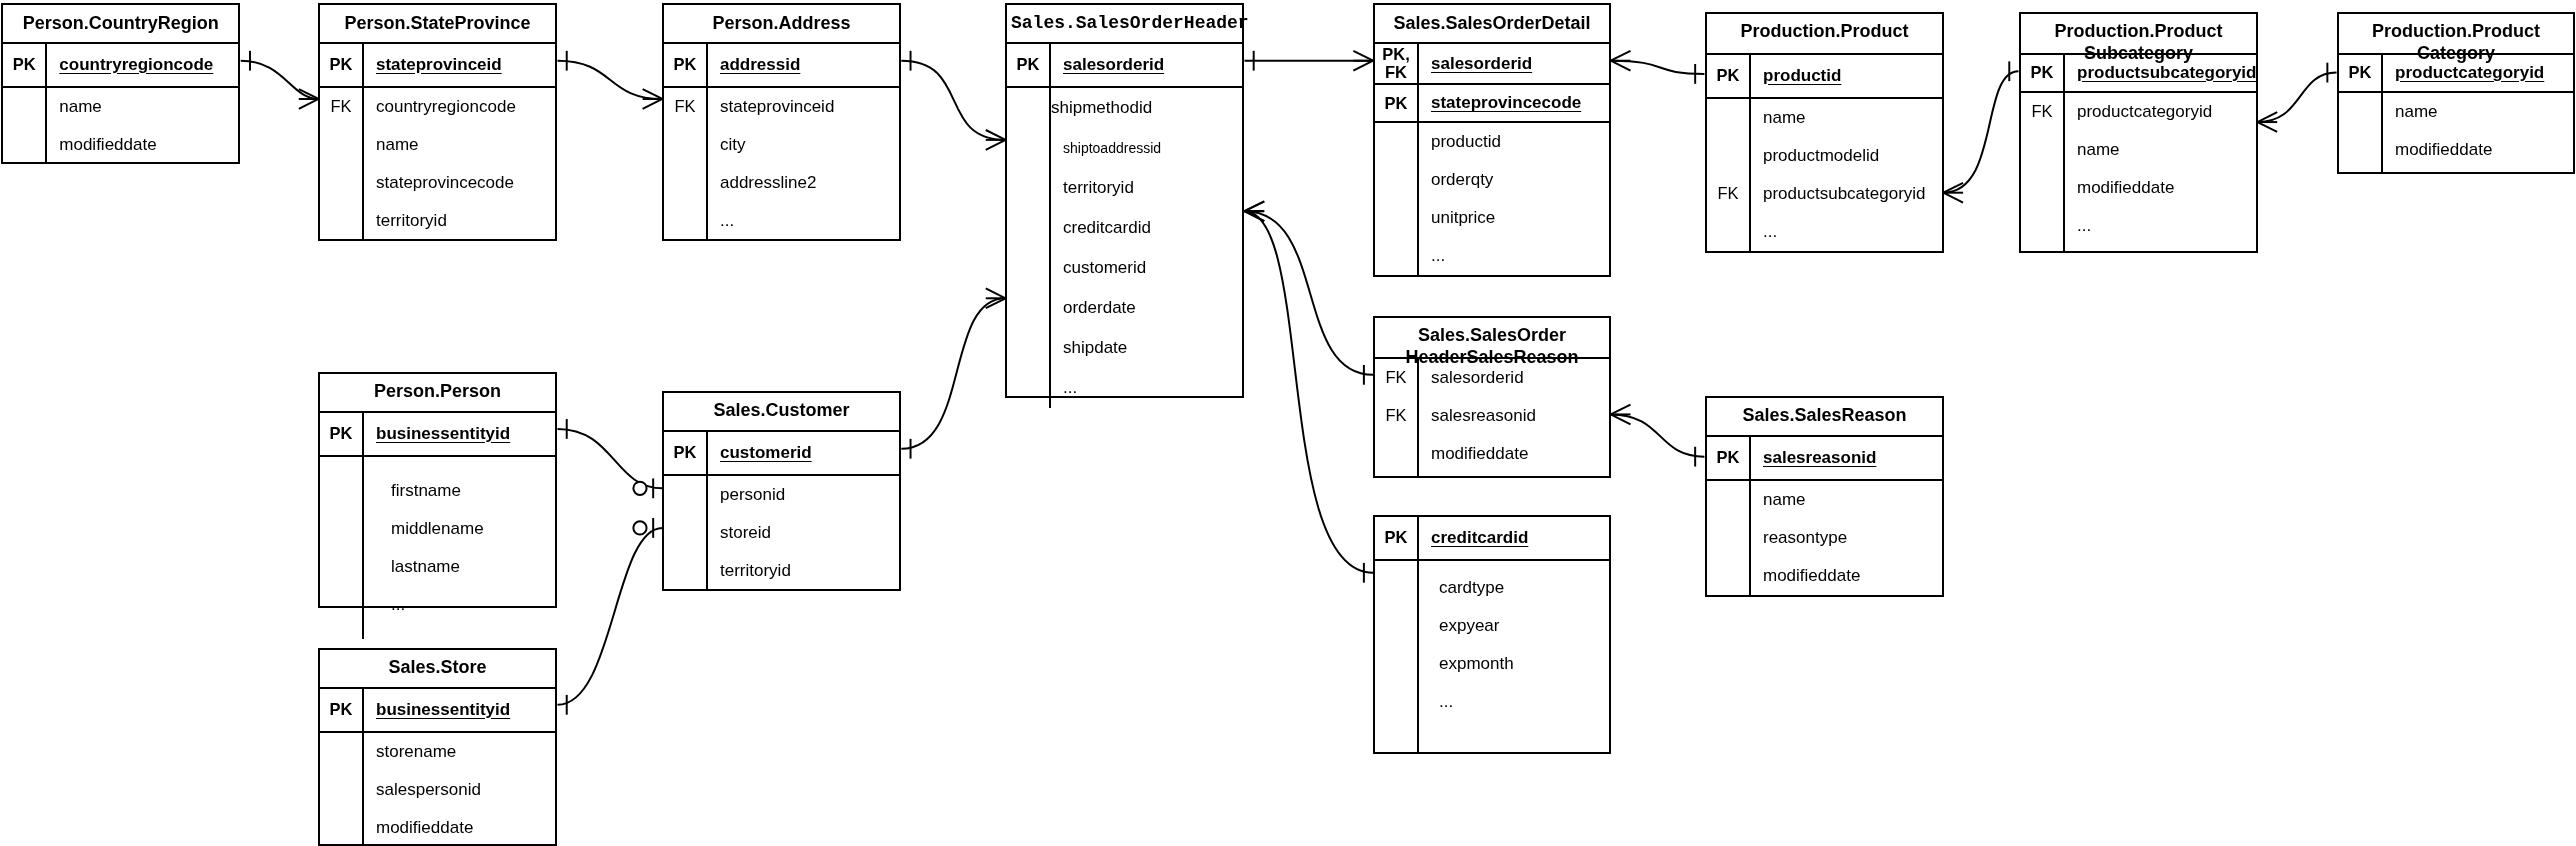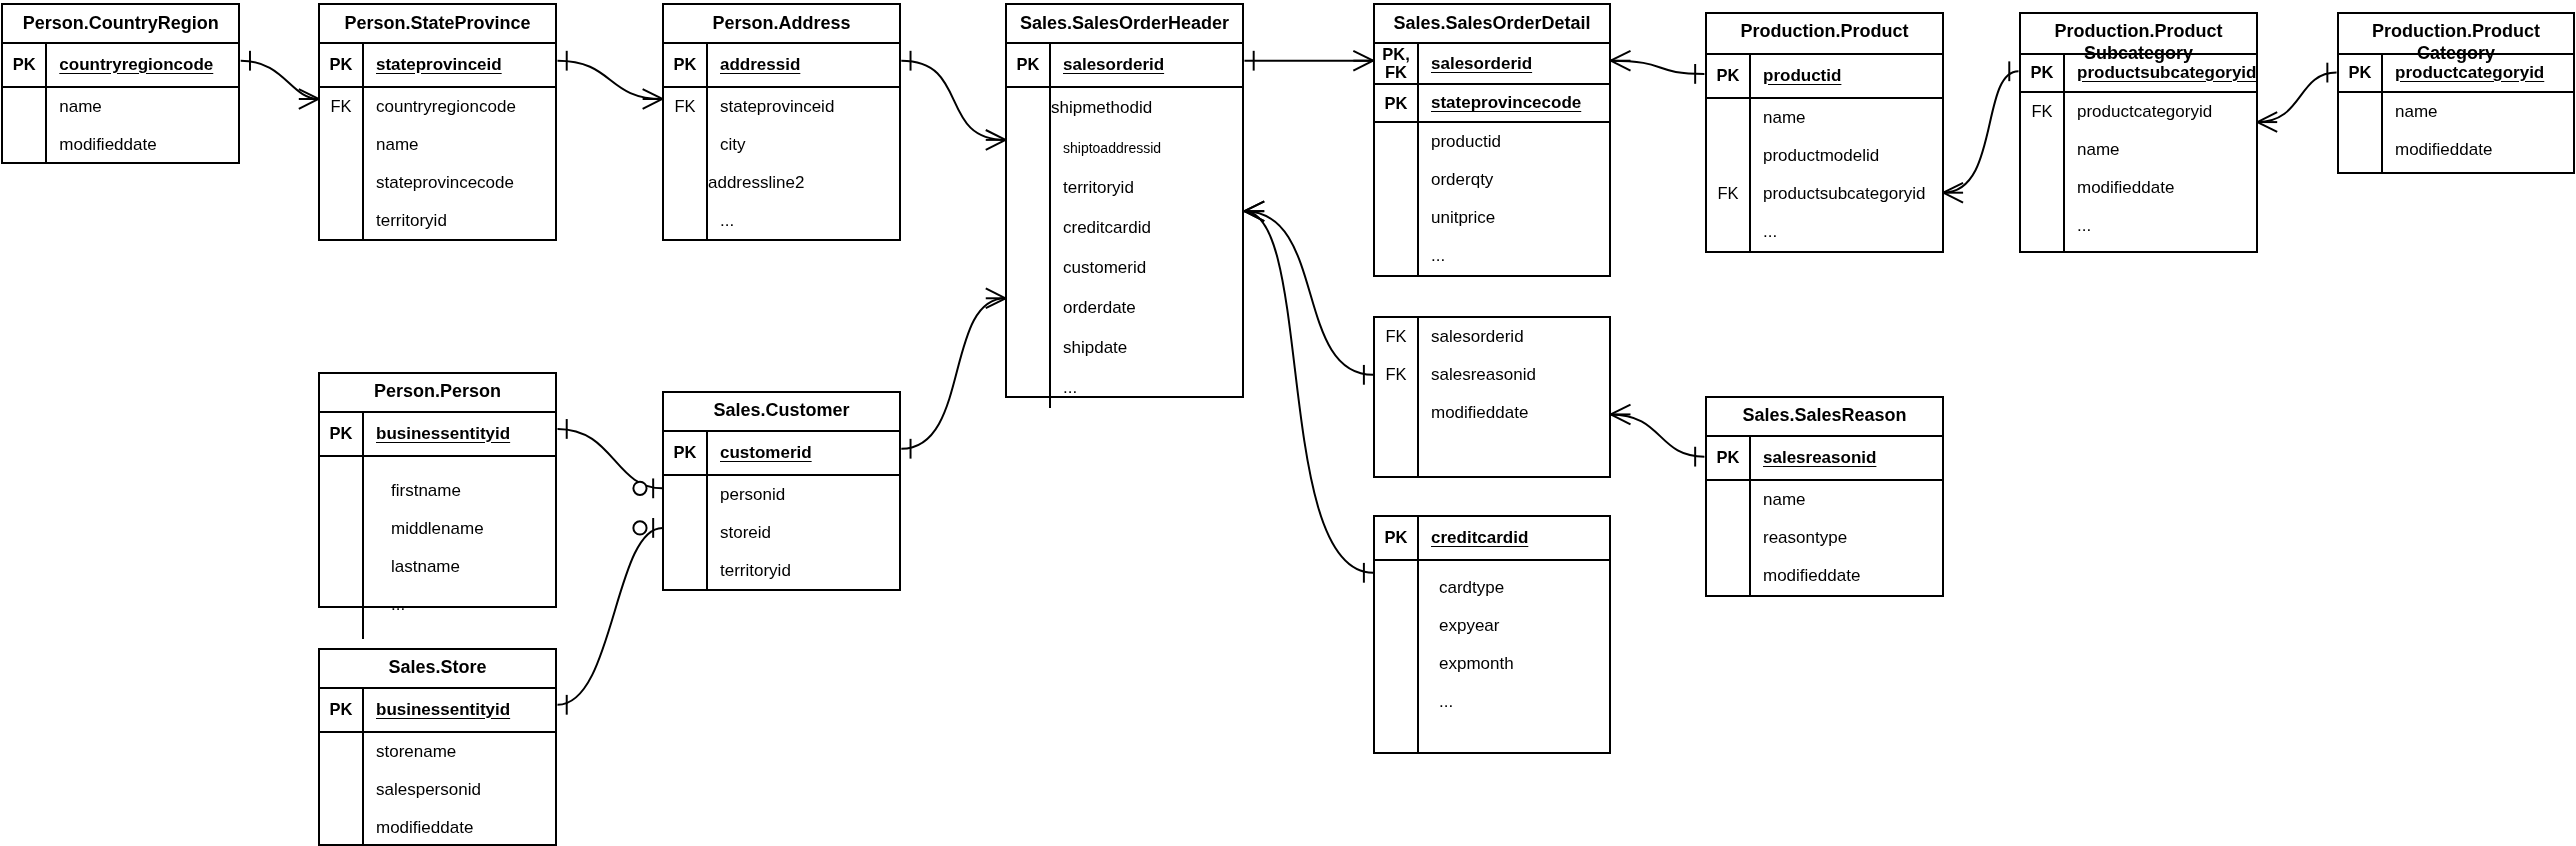--- a/index.html
+++ b/index.html
@@ -201,28 +201,28 @@
       <div class="ent-body">
         <div class="attr sep" style="flex: 0 0 44px;">
           <div class="key-col bold">PK</div>
           <div class="name-col pk">addressid</div>
         </div>
         <div class="attr">
           <div class="key-col" style="display: block; padding: 0px; border-right: 2px solid rgb(0, 0, 0); width: 44px; min-width: 44px; box-sizing: border-box;"><div style="height: 38px; display: flex; align-items: center; justify-content: center; font-size: 16.5px; white-space: pre-line; text-align: center;">FK</div><div style="height: 38px; display: flex; align-items: center; justify-content: center; font-size: 16.5px; white-space: pre-line; text-align: center;"></div><div style="height: 38px; display: flex; align-items: center; justify-content: center; font-size: 16.5px; white-space: pre-line; text-align: center;"></div><div style="height: 38px; display: flex; align-items: center; justify-content: center; font-size: 16.5px; white-space: pre-line; text-align: center;"></div></div>
           <div class="name-col" style="display: block; padding: 0px; flex: 1 1 auto;">
             <div style="height: 38px; display: flex; align-items: center; font-size: 17px; padding-left: 12px;">stateprovinceid</div>
             <div style="height: 38px; display: flex; align-items: center; font-size: 17px; padding-left: 12px;">city</div>
-            <div style="height: 38px; display: flex; align-items: center; font-size: 17px; ">addressline2</div>
+            <div style="height: 38px; display: flex; align-items: center; font-size: 17px; padding-left: 12px;">addressline2</div>
             <div style="height: 38px; display: flex; align-items: center; font-size: 17px; padding-left: 12px;">...</div>
           </div>
         </div>
       </div>
     </div>
     <div class="entity" style="left: 1005px; top: 3.3px; width: 239px; height: 395px;">
-      <div class="ent-title" style="height: 41px;">Sales.SalesOrderHeader</div>
+      <div class="ent-title" style="height: 41px; font-family: Liberation Mono, monospace;">Sales.SalesOrderHeader</div>
       <div class="ent-body">
         <div class="attr sep" style="flex: 0 0 44px;">
           <div class="key-col bold">PK</div>
           <div class="name-col pk">salesorderid</div>
         </div>
         <div class="attr">
           <div class="key-col" style="display: block; padding: 0px; border-right: 2px solid rgb(0, 0, 0); width: 44px; min-width: 44px; box-sizing: border-box;"><div style="height: 40px; display: flex; align-items: center; justify-content: center; font-size: 16.5px; white-space: pre-line; text-align: center;"></div><div style="height: 40px; display: flex; align-items: center; justify-content: center; font-size: 16.5px; white-space: pre-line; text-align: center;"></div><div style="height: 40px; display: flex; align-items: center; justify-content: center; font-size: 16.5px; white-space: pre-line; text-align: center;"></div><div style="height: 40px; display: flex; align-items: center; justify-content: center; font-size: 16.5px; white-space: pre-line; text-align: center;"></div><div style="height: 40px; display: flex; align-items: center; justify-content: center; font-size: 16.5px; white-space: pre-line; text-align: center;"></div><div style="height: 40px; display: flex; align-items: center; justify-content: center; font-size: 16.5px; white-space: pre-line; text-align: center;"></div><div style="height: 40px; display: flex; align-items: center; justify-content: center; font-size: 16.5px; white-space: pre-line; text-align: center;"></div><div style="height: 40px; display: flex; align-items: center; justify-content: center; font-size: 16.5px; white-space: pre-line; text-align: center;"></div></div>
           <div class="name-col" style="display: block; padding: 0px; flex: 1 1 auto;">
             <div style="height: 40px; display: flex; align-items: center; font-size: 17px; ">shipmethodid</div>
             <div style="height: 40px; display: flex; align-items: center; font-size: 14px; padding-left: 12px;">shiptoaddressid</div>
@@ -359,20 +359,22 @@
           <div class="key-col" style="display: block; padding: 0px; border-right: 2px solid rgb(0, 0, 0); width: 44px; min-width: 44px; box-sizing: border-box;"><div style="height: 38px; display: flex; align-items: center; justify-content: center; font-size: 16.5px; white-space: pre-line; text-align: center;"></div><div style="height: 38px; display: flex; align-items: center; justify-content: center; font-size: 16.5px; white-space: pre-line; text-align: center;"></div><div style="height: 38px; display: flex; align-items: center; justify-content: center; font-size: 16.5px; white-space: pre-line; text-align: center;"></div></div>
           <div class="name-col" style="display: block; padding: 0px; flex: 1 1 auto;">
             <div style="height: 38px; display: flex; align-items: center; font-size: 17px; padding-left: 12px;">storename</div>
             <div style="height: 38px; display: flex; align-items: center; font-size: 17px; padding-left: 12px;">salespersonid</div>
             <div style="height: 38px; display: flex; align-items: center; font-size: 17px; padding-left: 12px;">modifieddate</div>
           </div>
         </div>
       </div>
     </div>
     <div class="entity" style="left: 1373px; top: 316px; width: 238px; height: 162px;">
+      <div class="ent-title" style="height: 41px;">Sales.SalesOrder
+HeaderSalesReason</div>
       <div class="ent-body">
         <div class="attr">
           <div class="key-col" style="display: block; padding: 0px; border-right: 2px solid rgb(0, 0, 0); width: 44px; min-width: 44px; box-sizing: border-box;"><div style="height: 38px; display: flex; align-items: center; justify-content: center; font-size: 16.5px; white-space: pre-line; text-align: center;">FK</div><div style="height: 38px; display: flex; align-items: center; justify-content: center; font-size: 16.5px; white-space: pre-line; text-align: center;">FK</div><div style="height: 38px; display: flex; align-items: center; justify-content: center; font-size: 16.5px; white-space: pre-line; text-align: center;"></div></div>
           <div class="name-col" style="display: block; padding: 0px; flex: 1 1 auto;">
             <div style="height: 38px; display: flex; align-items: center; font-size: 17px; padding-left: 12px;">salesorderid</div>
             <div style="height: 38px; display: flex; align-items: center; font-size: 17px; padding-left: 12px;">salesreasonid</div>
             <div style="height: 38px; display: flex; align-items: center; font-size: 17px; padding-left: 12px;">modifieddate</div>
           </div>
         </div>
       </div>

